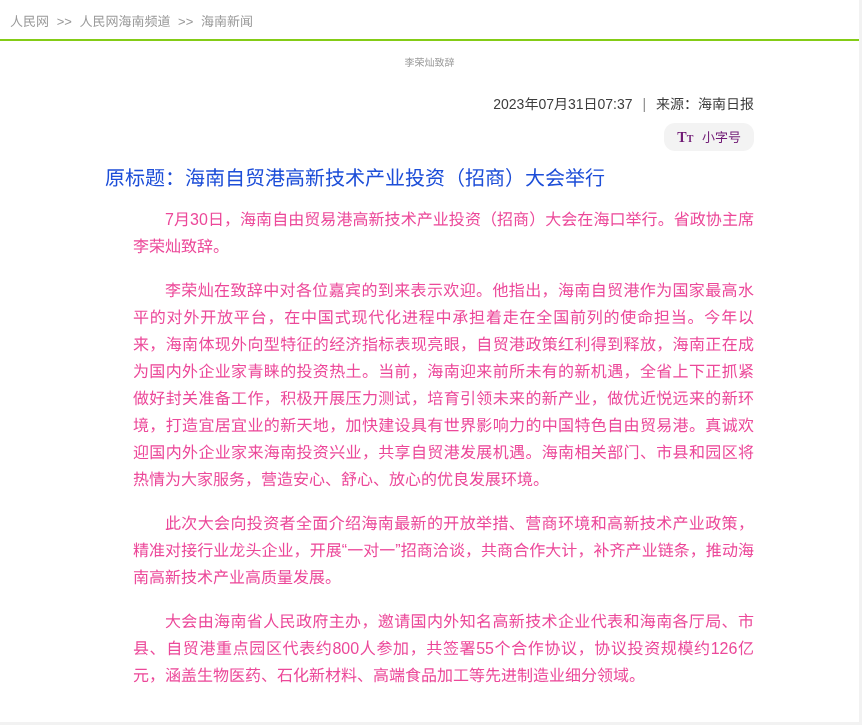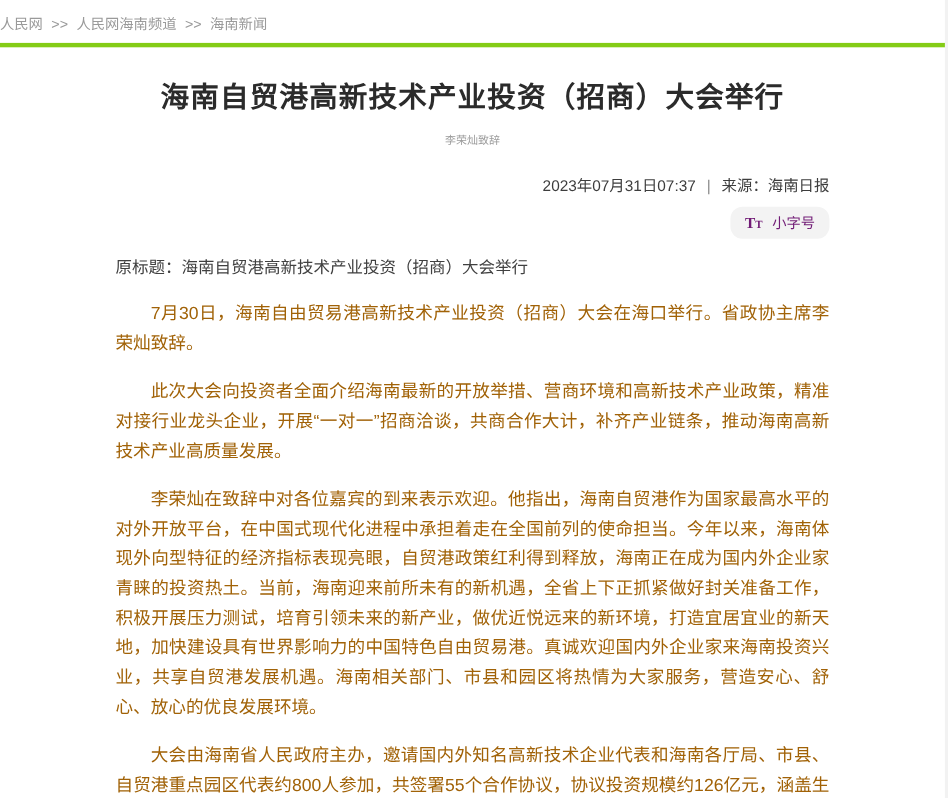--- a/index.html
+++ b/index.html
@@ -11,24 +11,24 @@
   .page {
     width: 862px;
     min-height: 725px;
     background: #ffffff;
     border-right: 3px solid #f2f2f2;
     border-bottom: 3px solid #f2f2f2;
     position: relative;
   }
   
   .breadcrumb {
-    padding: 11px 10px 9px 0;
+    padding: 11px 10px 9px 10px;
     font-size: 13px;
     color: #9a9a9a;
-    border-bottom: 4px solid #84cc16;
+    border-bottom: 2px solid #84cc16;
   }
   .breadcrumb a {
     color: #9a9a9a;
     text-decoration: none;
     cursor: pointer;
   }
   .breadcrumb .sep {
     color: #9a9a9a;
     margin: 0 4px;
   }
@@ -84,69 +84,69 @@
   .font-size-btn .t-small {
     font-family: "Liberation Serif", "DejaVu Serif", serif;
     font-size: 10px;
     font-weight: bold;
   }
   .font-size-btn .fs-label {
     margin-left: 5px;
   }
   .original-title {
     margin-top: 16px;
-    font-size: 15px;
-    color: #404040;
+    font-size: 20px;
+    color: #1d4ed8;
     line-height: 22px;
   }
   .article-body p {
     margin-top: 17px;
     font-size: 16px;
     line-height: 27px;
-    color: #a16207;
+    color: #ec4899;
     text-indent: 2em;
     text-align: justify;
+    margin-left: 28px;
   }
 </style>
 </head>
 <body>
 
 <div class="page">
 
   <div class="breadcrumb">
     <a>人民网</a>
     <span class="sep">&gt;&gt;</span>
     <a>人民网海南频道</a>
     <span class="sep">&gt;&gt;</span>
     <a>海南新闻</a>
   </div>
 
   <div class="article">
 
-    <h1 class="article-title">海南自贸港高新技术产业投资（招商）大会举行</h1>
 
     <div class="article-subtitle">李荣灿致辞</div>
 
     <div class="article-meta">
       <span>2023年07月31日07:37</span>
       <span class="meta-divider">|</span>
       <span>来源：</span><span>海南日报</span>
     </div>
 
     <div class="font-size-row">
       <button class="font-size-btn">
         <span><span class="t-big">T</span><span class="t-small">T</span></span>
         <span class="fs-label">小字号</span>
       </button>
     </div>
 
     <div class="original-title">原标题：海南自贸港高新技术产业投资（招商）大会举行</div>
 
     <div class="article-body">
       <p>7月30日，海南自由贸易港高新技术产业投资（招商）大会在海口举行。省政协主席李荣灿致辞。</p>
+      <p>李荣灿在致辞中对各位嘉宾的到来表示欢迎。他指出，海南自贸港作为国家最高水平的对外开放平台，在中国式现代化进程中承担着走在全国前列的使命担当。今年以来，海南体现外向型特征的经济指标表现亮眼，自贸港政策红利得到释放，海南正在成为国内外企业家青睐的投资热土。当前，海南迎来前所未有的新机遇，全省上下正抓紧做好封关准备工作，积极开展压力测试，培育引领未来的新产业，做优近悦远来的新环境，打造宜居宜业的新天地，加快建设具有世界影响力的中国特色自由贸易港。真诚欢迎国内外企业家来海南投资兴业，共享自贸港发展机遇。海南相关部门、市县和园区将热情为大家服务，营造安心、舒心、放心的优良发展环境。</p>
       <p>此次大会向投资者全面介绍海南最新的开放举措、营商环境和高新技术产业政策，精准对接行业龙头企业，开展“一对一”招商洽谈，共商合作大计，补齐产业链条，推动海南高新技术产业高质量发展。</p>
-      <p>李荣灿在致辞中对各位嘉宾的到来表示欢迎。他指出，海南自贸港作为国家最高水平的对外开放平台，在中国式现代化进程中承担着走在全国前列的使命担当。今年以来，海南体现外向型特征的经济指标表现亮眼，自贸港政策红利得到释放，海南正在成为国内外企业家青睐的投资热土。当前，海南迎来前所未有的新机遇，全省上下正抓紧做好封关准备工作，积极开展压力测试，培育引领未来的新产业，做优近悦远来的新环境，打造宜居宜业的新天地，加快建设具有世界影响力的中国特色自由贸易港。真诚欢迎国内外企业家来海南投资兴业，共享自贸港发展机遇。海南相关部门、市县和园区将热情为大家服务，营造安心、舒心、放心的优良发展环境。</p>
       <p>大会由海南省人民政府主办，邀请国内外知名高新技术企业代表和海南各厅局、市县、自贸港重点园区代表约800人参加，共签署55个合作协议，协议投资规模约126亿元，涵盖生物医药、石化新材料、高端食品加工等先进制造业细分领域。</p>
 
     </div>
 
   </div>
 </div>
 
 </body></html>

